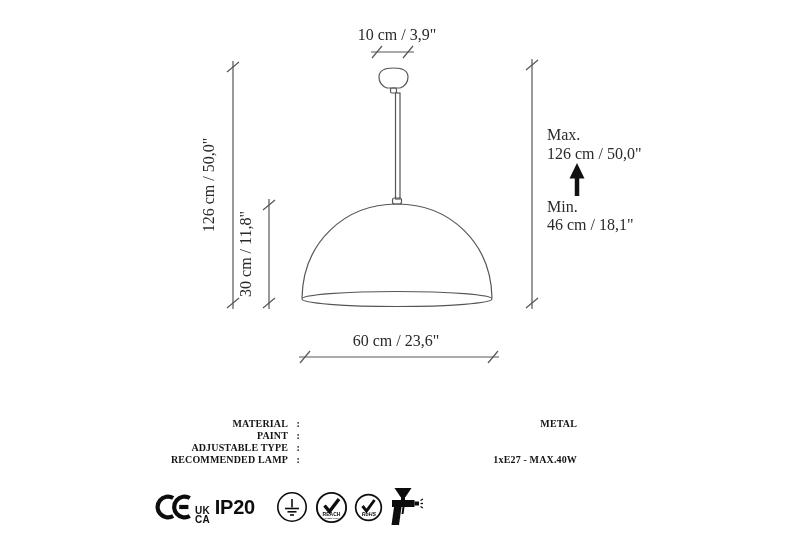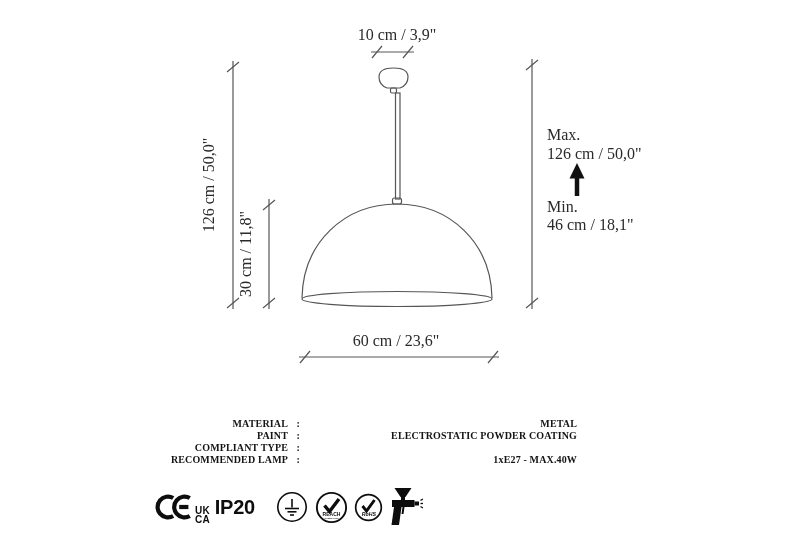--- a/index.html
+++ b/index.html
@@ -91,24 +91,23 @@
 
   <div class="specs">
     <div class="spec-row">
       <span class="spec-label">MATERIAL</span>
       <span class="spec-colon">:</span>
       <span class="spec-value">METAL</span>
     </div>
     <div class="spec-row">
       <span class="spec-label">PAINT</span>
       <span class="spec-colon">:</span>
-      <span class="spec-value">ELECTROSTATIC POWDER COATING</span>
     </div>
     <div class="spec-row">
-      <span class="spec-label">COMPLIANT TYPE</span>
+      <span class="spec-label">ADJUSTABLE TYPE</span>
       <span class="spec-colon">:</span>
     </div>
     <div class="spec-row">
       <span class="spec-label">RECOMMENDED LAMP</span>
       <span class="spec-colon">:</span>
       <span class="spec-value">1xE27 - MAX.40W</span>
     </div>
   </div>
 
   <div class="certs">

